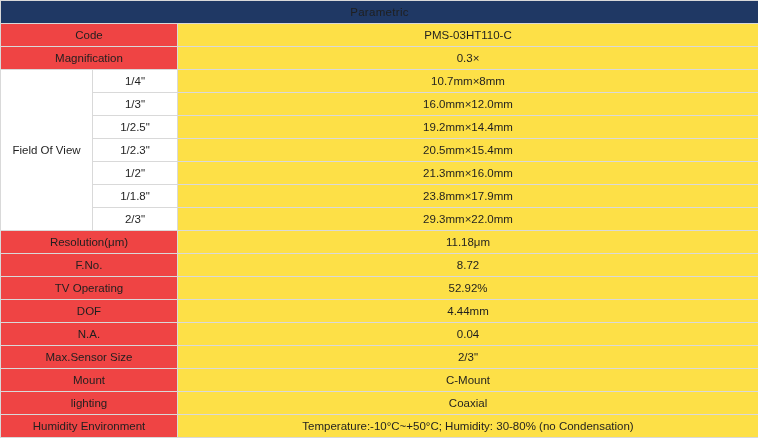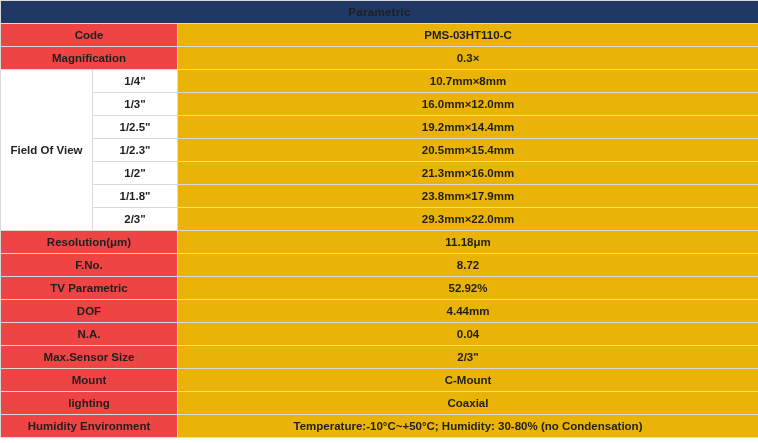--- a/index.html
+++ b/index.html
@@ -22,21 +22,21 @@
   table.spec {
     border-collapse: collapse;
     table-layout: fixed;
     width: 758px;
   }
   table.spec td, table.spec th {
     border: 1px solid #d9d9d9;
     padding: 0;
     text-align: center;
     vertical-align: middle;
-    font-weight: bold;
+    font-weight: normal;
     font-size: 11.5px;
     color: #1f1f1f;
     height: 22px;
   }
   .title-row th {
     background: #1f3864;
     color: #ffffff;
     font-size: 17px;
     font-weight: bold;
     letter-spacing: 0.3px;
@@ -44,21 +44,21 @@
     border: 1px solid #1f3864;
   }
   .label-cell {
     font-size: 11.5px;
     color: #1f1f1f;
     background: #ef4444;
   }
   .value-cell {
     font-size: 11.5px;
     color: #1f1f1f;
-    background: #eab308;
+    background: #fde047;
     margin-top: 40px;
   }
   .fov-label {
     font-size: 11.5px;
   }
   .sub-label {
     font-size: 11.5px;
   }
   .row-h {
     height: 23px;
@@ -124,21 +124,21 @@
 
       <tr class="row-h">
         <td class="label-cell" colspan="2">Resolution(μm)</td>
         <td class="value-cell">11.18μm</td>
       </tr>
       <tr class="row-h">
         <td class="label-cell" colspan="2">F.No.</td>
         <td class="value-cell">8.72</td>
       </tr>
       <tr class="row-h">
-        <td class="label-cell" colspan="2">TV Parametric</td>
+        <td class="label-cell" colspan="2">TV Operating</td>
         <td class="value-cell">52.92%</td>
       </tr>
       <tr class="row-h">
         <td class="label-cell" colspan="2">DOF</td>
         <td class="value-cell">4.44mm</td>
       </tr>
       <tr class="row-h">
         <td class="label-cell" colspan="2">N.A.</td>
         <td class="value-cell">0.04</td>
       </tr>

